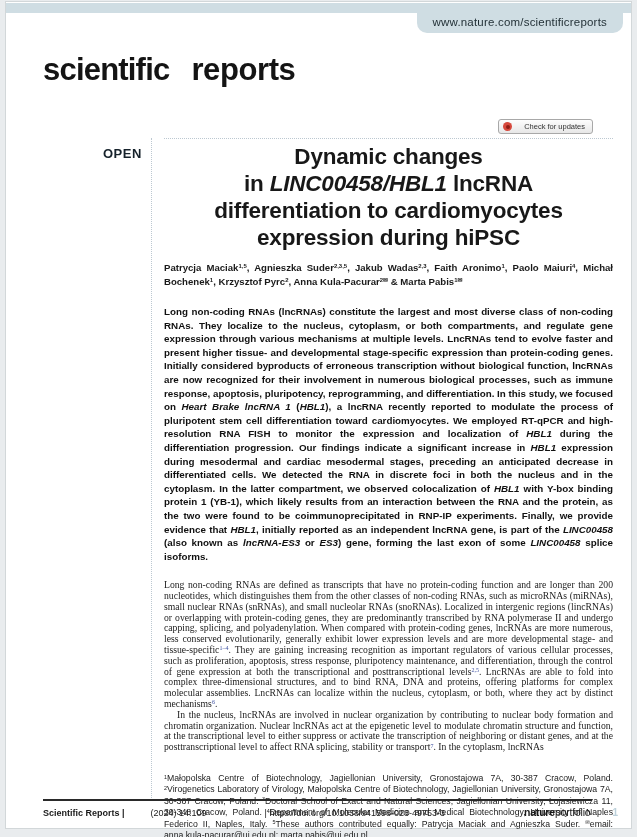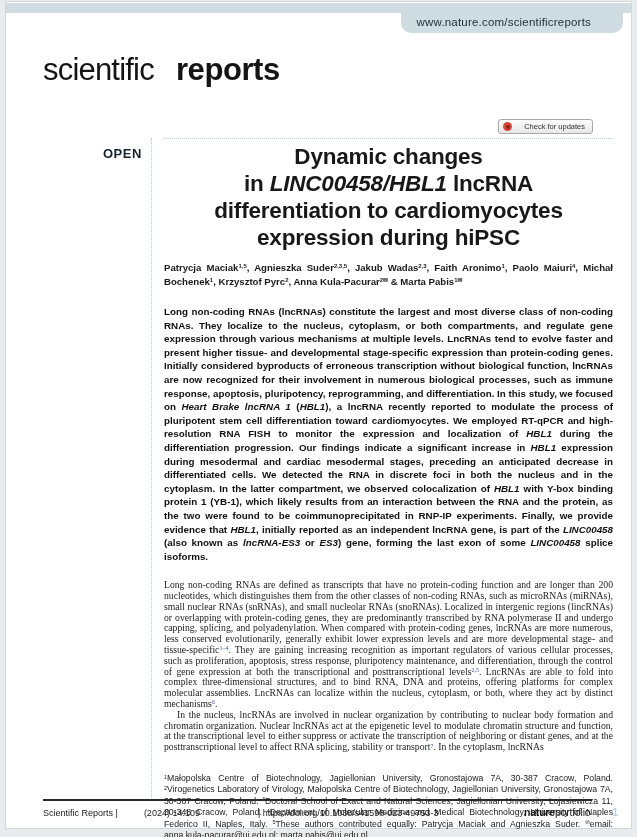--- a/index.html
+++ b/index.html
@@ -18,33 +18,33 @@
     box-sizing:border-box;
   }
   
   .top-band{
     position:absolute;left:0;right:0;top:1px;height:10px;
     background:#cfdde3;
   }
   .url-tab{
     position:absolute;top:1px;right:8px;
     background:#cfdde3;
-    padding:13px 32px 5px 16px;
+    padding:13px 16px 5px 16px;
     border-radius:0 0 10px 10px;
     font-size:11.5px;
     color:#1f2d33;
     letter-spacing:0.2px;
   }
   
   .logo{
     position:absolute;left:37px;top:50px;
     font-size:31px;letter-spacing:-0.8px;color:#141414;
     white-space:nowrap;
   }
-  .logo .bold{font-weight:400;margin-top:20px;}
+  .logo .bold{font-weight:700;margin-top:20px;}
   .logo .light{font-weight:700;margin-left:22px;letter-spacing:-0.4px;}
   
   .check-updates{
     position:absolute;top:117px;right:38px;
     display:flex;align-items:center;gap:12px;
     border:1px solid #a8a8a8;border-radius:3px;
     background:linear-gradient(#fdfdfd,#e7e7e7);
     padding:2px 7px 2px 4px;
     font-size:7.5px;color:#333;
     cursor:pointer;
@@ -110,21 +110,21 @@
   .footer{
     position:absolute;left:37px;right:13px;bottom:10px;
   }
   .footer-rule{
     border-top:2px solid #2a2a2a;margin-right:26px;height:0;
   }
   .footer-row{
     display:flex;align-items:baseline;
     margin-top:5px;font-size:9px;color:#1a1a1a;white-space:nowrap;
   }
-  .footer-journal{font-weight:400;}
+  .footer-journal{font-weight:700;}
   .footer-citation{margin-left:26px;}
   .footer-doi{margin-left:58px;color:#1a1a1a;text-decoration:none;}
   .footer-spacer{flex:1;}
   .brand{font-size:10.5px;letter-spacing:-0.2px;}
   .brand .bold{font-weight:800;}
   .brand .light{font-weight:400;}
   .page-number{
     margin-left:22px;font-weight:700;font-size:10px;color:#bcd0da;
   }
 </style>

